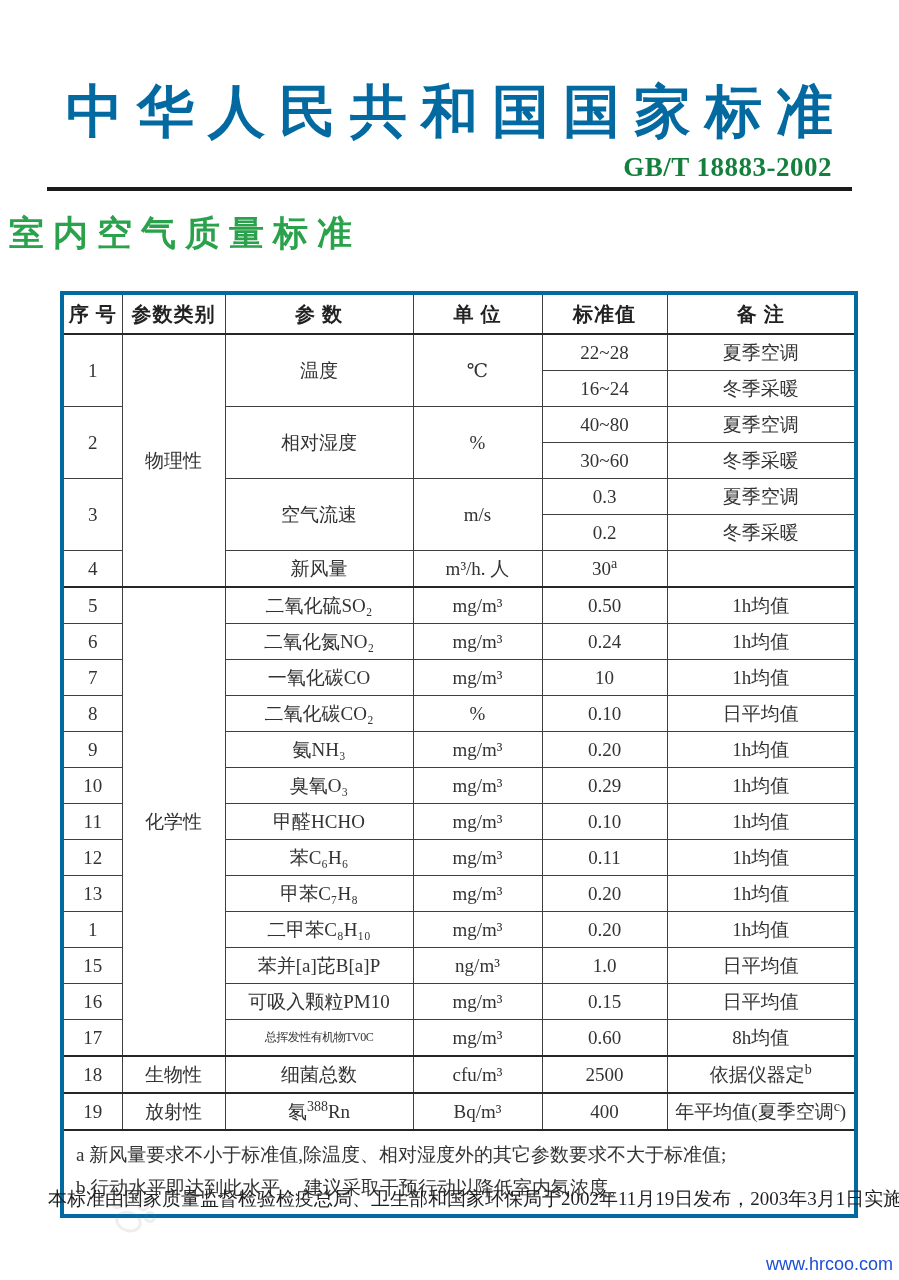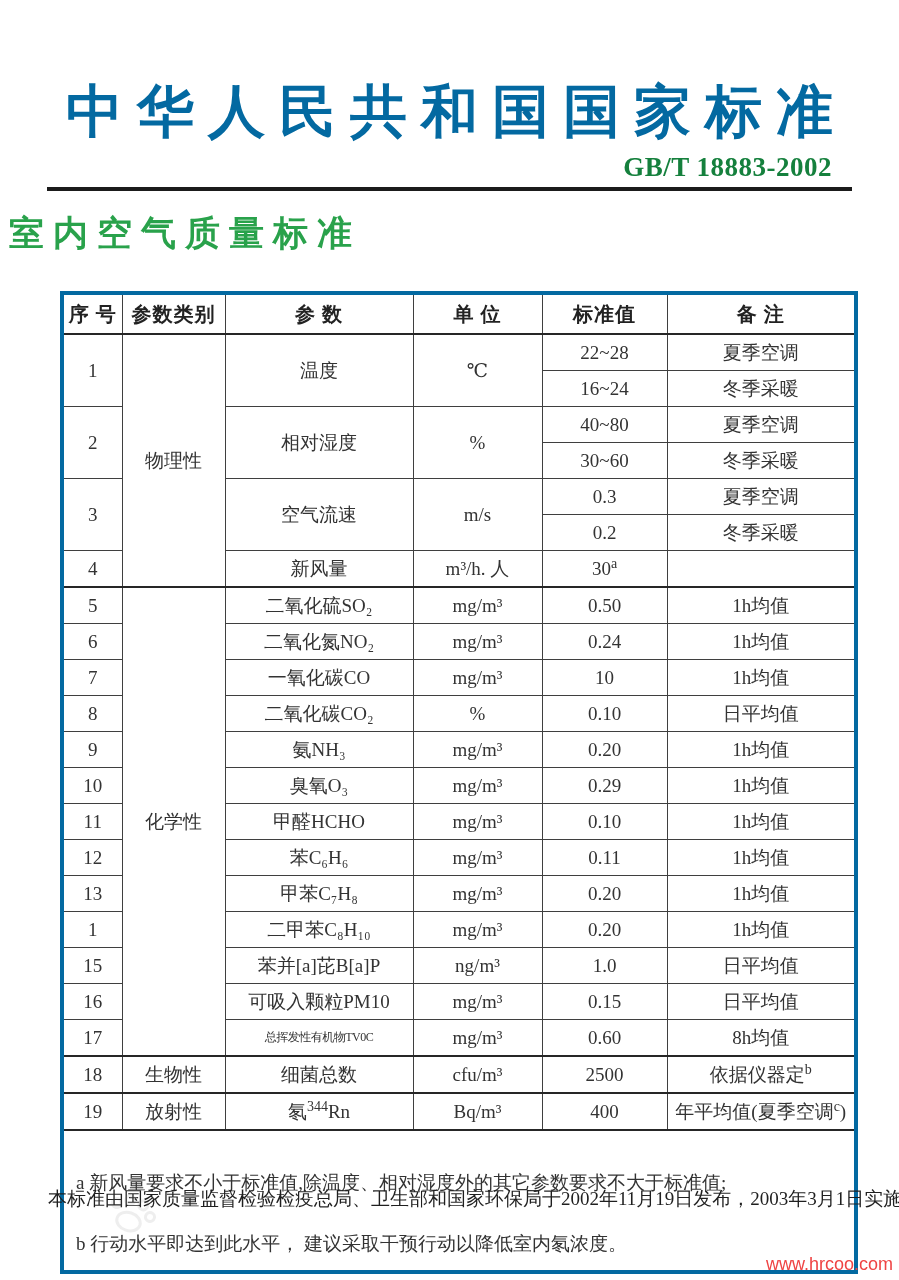--- a/index.html
+++ b/index.html
@@ -38,36 +38,36 @@
     height:38px;font-size:20px;font-weight:bold;color:#222222;
     border-bottom:2px solid #262626;letter-spacing:1px;
   }
   .std-table tr.group td{border-top:2px solid #262626;}
   .std-table td.tight{font-size:12px;letter-spacing:-0.5px;}
   .std-table sup{font-size:14px;line-height:0;}
   .fnote td{
     text-align:left;height:auto;padding:7px 12px 9px 12px;line-height:1.75;
     font-size:19px;white-space:normal;
   }
-  .fnote .fnote-line{white-space:nowrap;margin-top:28px;}
+  .fnote .fnote-line{white-space:nowrap;}
   .pubnote{
     position:absolute;top:1186px;left:48px;width:815px;
     font-size:19px;color:#1f1f1f;white-space:nowrap;
   }
   .wm-baidu{
     position:absolute;left:58px;top:1212px;
     font-family:"Liberation Sans","DejaVu Sans",sans-serif;
     font-size:30px;font-weight:bold;color:rgba(100,100,100,0.18);
     letter-spacing:1px;white-space:nowrap;
   }
   .wm-paw{position:absolute;left:100px;top:1192px;opacity:0.12;}
   .wm-site{
     position:absolute;right:6px;top:1254px;
     font-family:"Liberation Sans","DejaVu Sans",sans-serif;
-    font-size:18px;color:#ef4444;white-space:nowrap;
+    font-size:18px;color:#1d4ed8;white-space:nowrap;
   }
 </style>
 </head>
 <body>
 
 <div class="page">
 
   <div class="main-title">中华人民共和国国家标准</div>
   <div class="std-code">GB/T 18883-2002</div>
   <div class="rule"></div>
@@ -237,21 +237,21 @@
         <td>生物性</td>
         <td>细菌总数</td>
         <td>cfu/m³</td>
         <td>2500</td>
         <td><span>依据仪器定</span><sup>b</sup></td>
       </tr>
 
       <tr class="group">
         <td>19</td>
         <td>放射性</td>
-        <td><span>氡</span><sup>344</sup><span>Rn</span></td>
+        <td><span>氡</span><sup>388</sup><span>Rn</span></td>
         <td>Bq/m³</td>
         <td>400</td>
         <td><span>年平均值(夏季空调</span><sup>c</sup><span>)</span></td>
       </tr>
 
       <tr class="fnote group">
         <td colspan="6">
           <div class="fnote-line">a  新风量要求不小于标准值,除温度、相对湿度外的其它参数要求不大于标准值;</div>
           <div class="fnote-line">b  行动水平即达到此水平， 建议采取干预行动以降低室内氡浓度。</div>
         </td>

